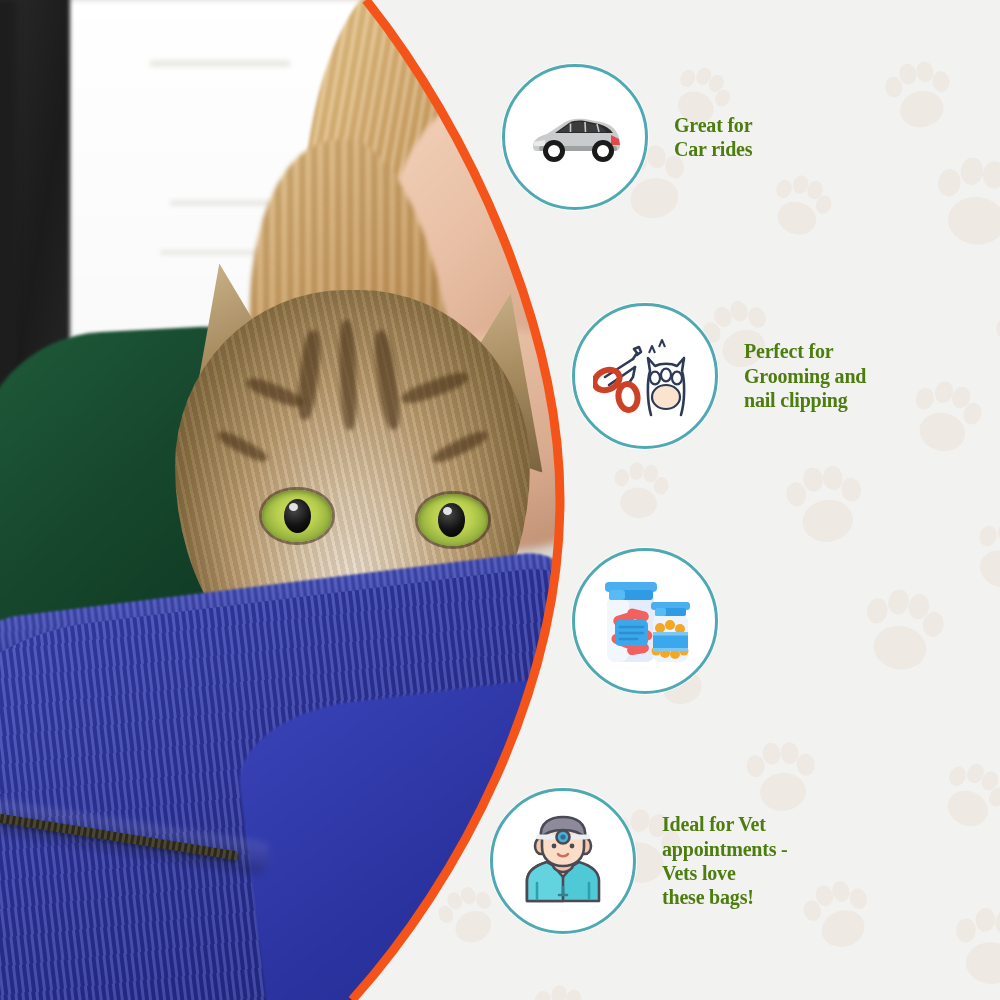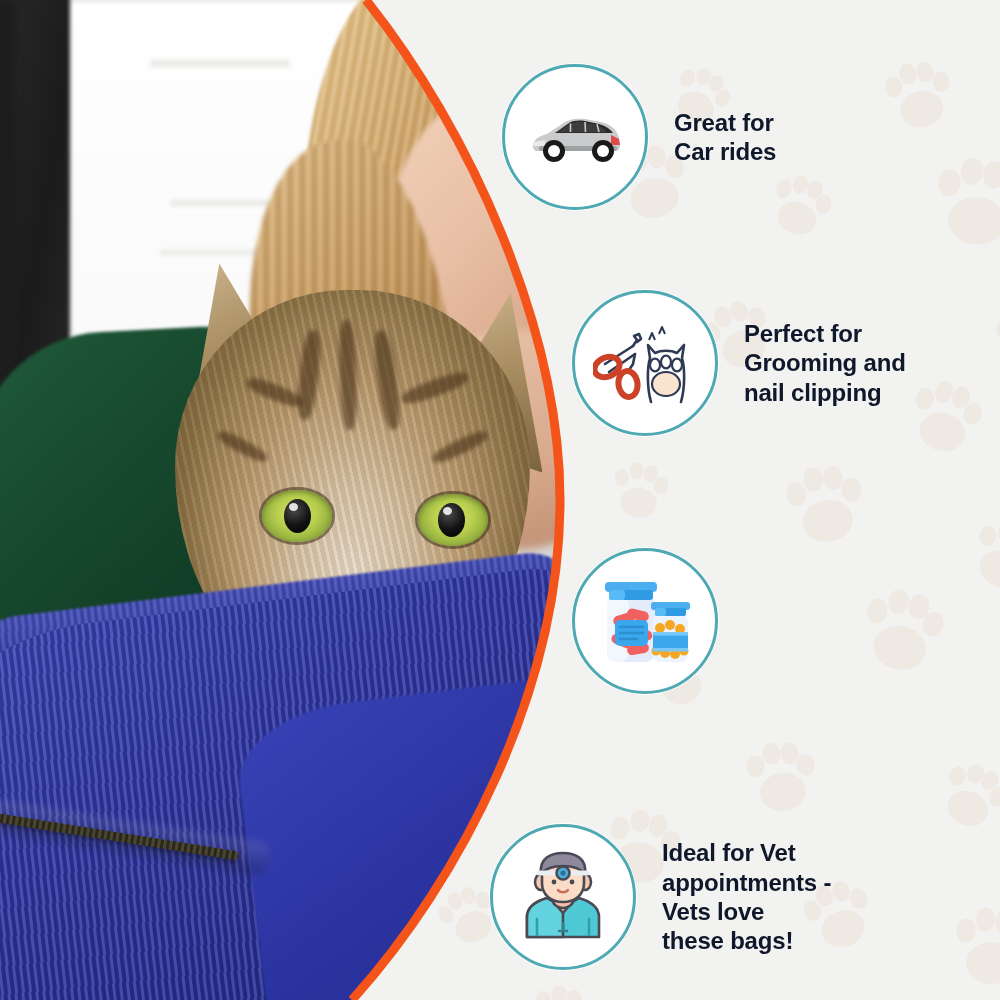--- a/index.html
+++ b/index.html
@@ -185,26 +185,27 @@
     flex:0 0 auto;
     width:146px; height:146px;
     border-radius:50%;
     background:#ffffff;
     border:3px solid #4fa9b3;
     display:flex; align-items:center; justify-content:center;
     box-shadow:0 0 0 1px rgba(255,255,255,.9);
   }
   .f-circle svg{ display:block; }
   .f-text{
-    font-size:24px;
+    font-size:20px;
     line-height:1.22;
     font-weight:700;
-    color:#0f172a;
+    color:#4d7c0f;
     letter-spacing:-.2px;
     white-space:pre-line;
+    font-family:Liberation Serif, serif;
   }
 </style>
 </head>
 <body>
 
 <div id="stage">
 
   <div id="paw-layer">
       <div class="paw" style="left: 612px; top: 148px; transform: rotate(-12deg) scale(1.05);"><svg width="78" height="74" viewBox="0 0 78 74">
           <ellipse cx="15" cy="22" rx="9" ry="11" fill="#ede2db"></ellipse>
@@ -430,21 +431,21 @@
             <circle cx="29" cy="49" r="6" fill="#ffffff"></circle>
             <circle cx="78" cy="49" r="11" fill="#1a1a1a"></circle>
             <circle cx="78" cy="49" r="6" fill="#ffffff"></circle>
           </svg>
         </span>
       </div>
       <div class="f-text">Great for
 Car rides</div>
     </div>
 
-    <div class="feature" style="left:92px; top:290px;">
+    <div class="feature" style="left:92px; top:303px;">
       <div class="f-circle">
         <span>
           <svg width="104" height="90" viewBox="0 0 104 90">
 
             <g fill="none" stroke="#2e3a55" stroke-width="2.6" stroke-linecap="round" stroke-linejoin="round">
               <path d="M12 46 L40 28"></path>
               <path d="M16 54 L42 36"></path>
               <path d="M40 28 L44 22 L41 18 L46 16 L48 21 L44 24"></path>
               <path d="M42 36 L40 46 L36 52"></path>
             </g>
@@ -512,21 +513,21 @@
               <circle cx="63" cy="77" r="4.5"></circle>
             </g>
             <rect x="60" y="60" width="35" height="14" fill="#3ba7ec"></rect>
             <rect x="60" y="58" width="35" height="3.5" fill="#7cc8f5"></rect>
             <rect x="60" y="74" width="35" height="3.5" fill="#7cc8f5"></rect>
           </svg>
         </span>
       </div>
     </div>
 
-    <div class="feature" style="left:10px; top:788px;margin-top:36px;">
+    <div class="feature" style="left:10px; top:788px;">
       <div class="f-circle">
         <span>
           <svg width="96" height="96" viewBox="0 0 96 96">
             <g stroke="#4a4a55" stroke-width="2.6" stroke-linejoin="round" stroke-linecap="round">
 
               <path d="M12 88 V68 C12 58 22 52 32 49 L48 58 L64 49 C74 52 84 58 84 68 V88 Z" fill="#4fc9d6"></path>
               <path d="M12 88 V68 C12 58 22 52 32 49 L48 58 L48 88 Z" fill="#63d4df"></path>
               <path d="M36 50 L48 64 L60 50" fill="#f6bfa6"></path>
 
               <path d="M38 40 H58 V52 C58 56 52 59 48 59 C44 59 38 56 38 52 Z" fill="#f6bfa6"></path>

